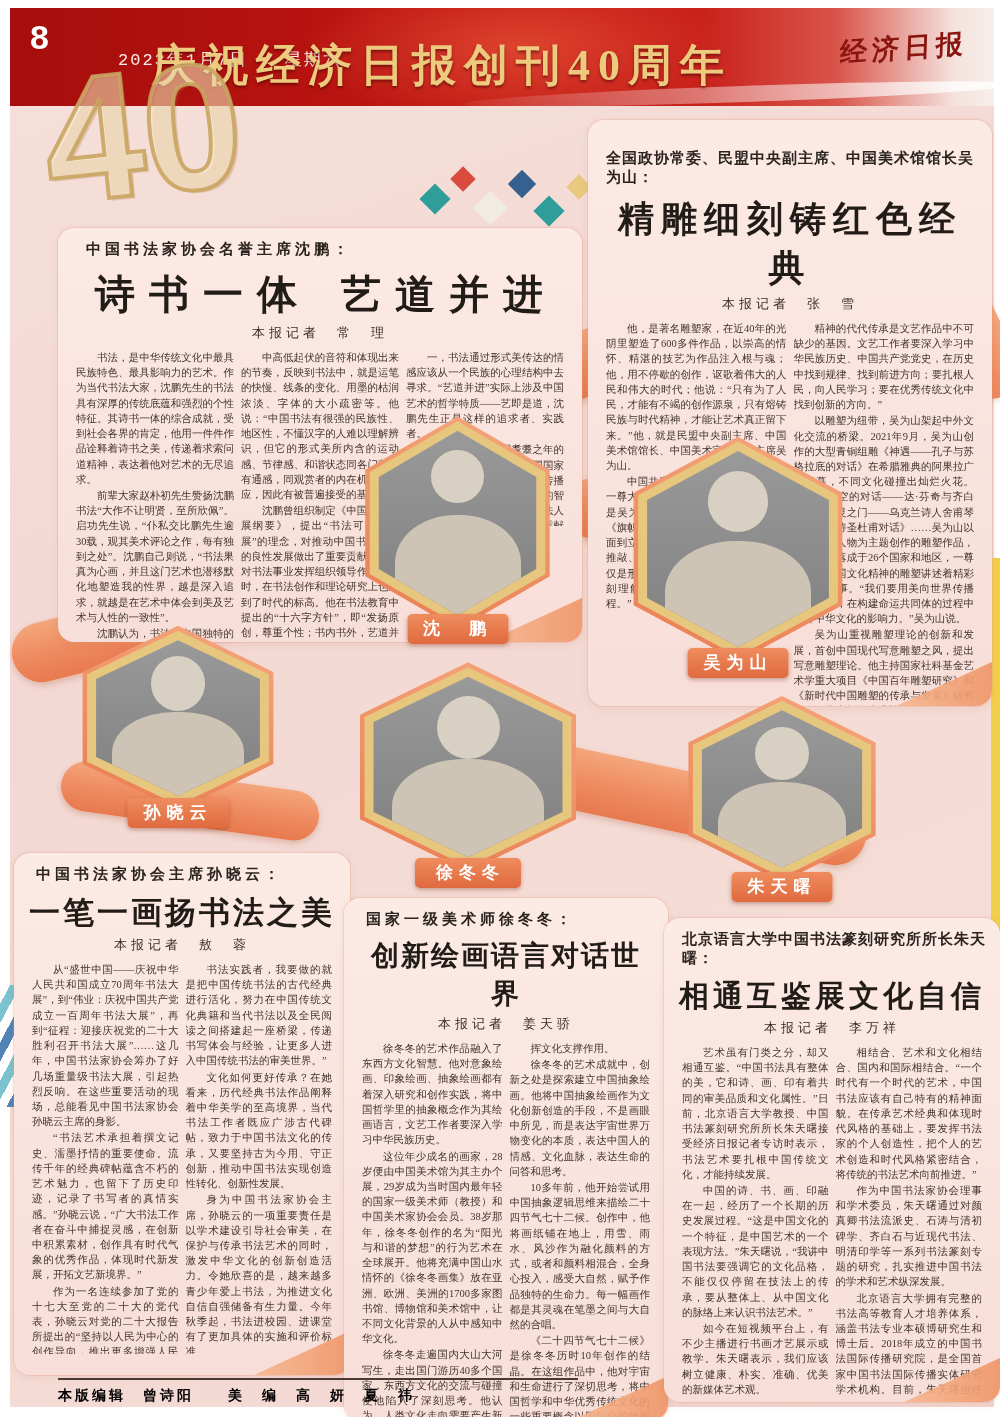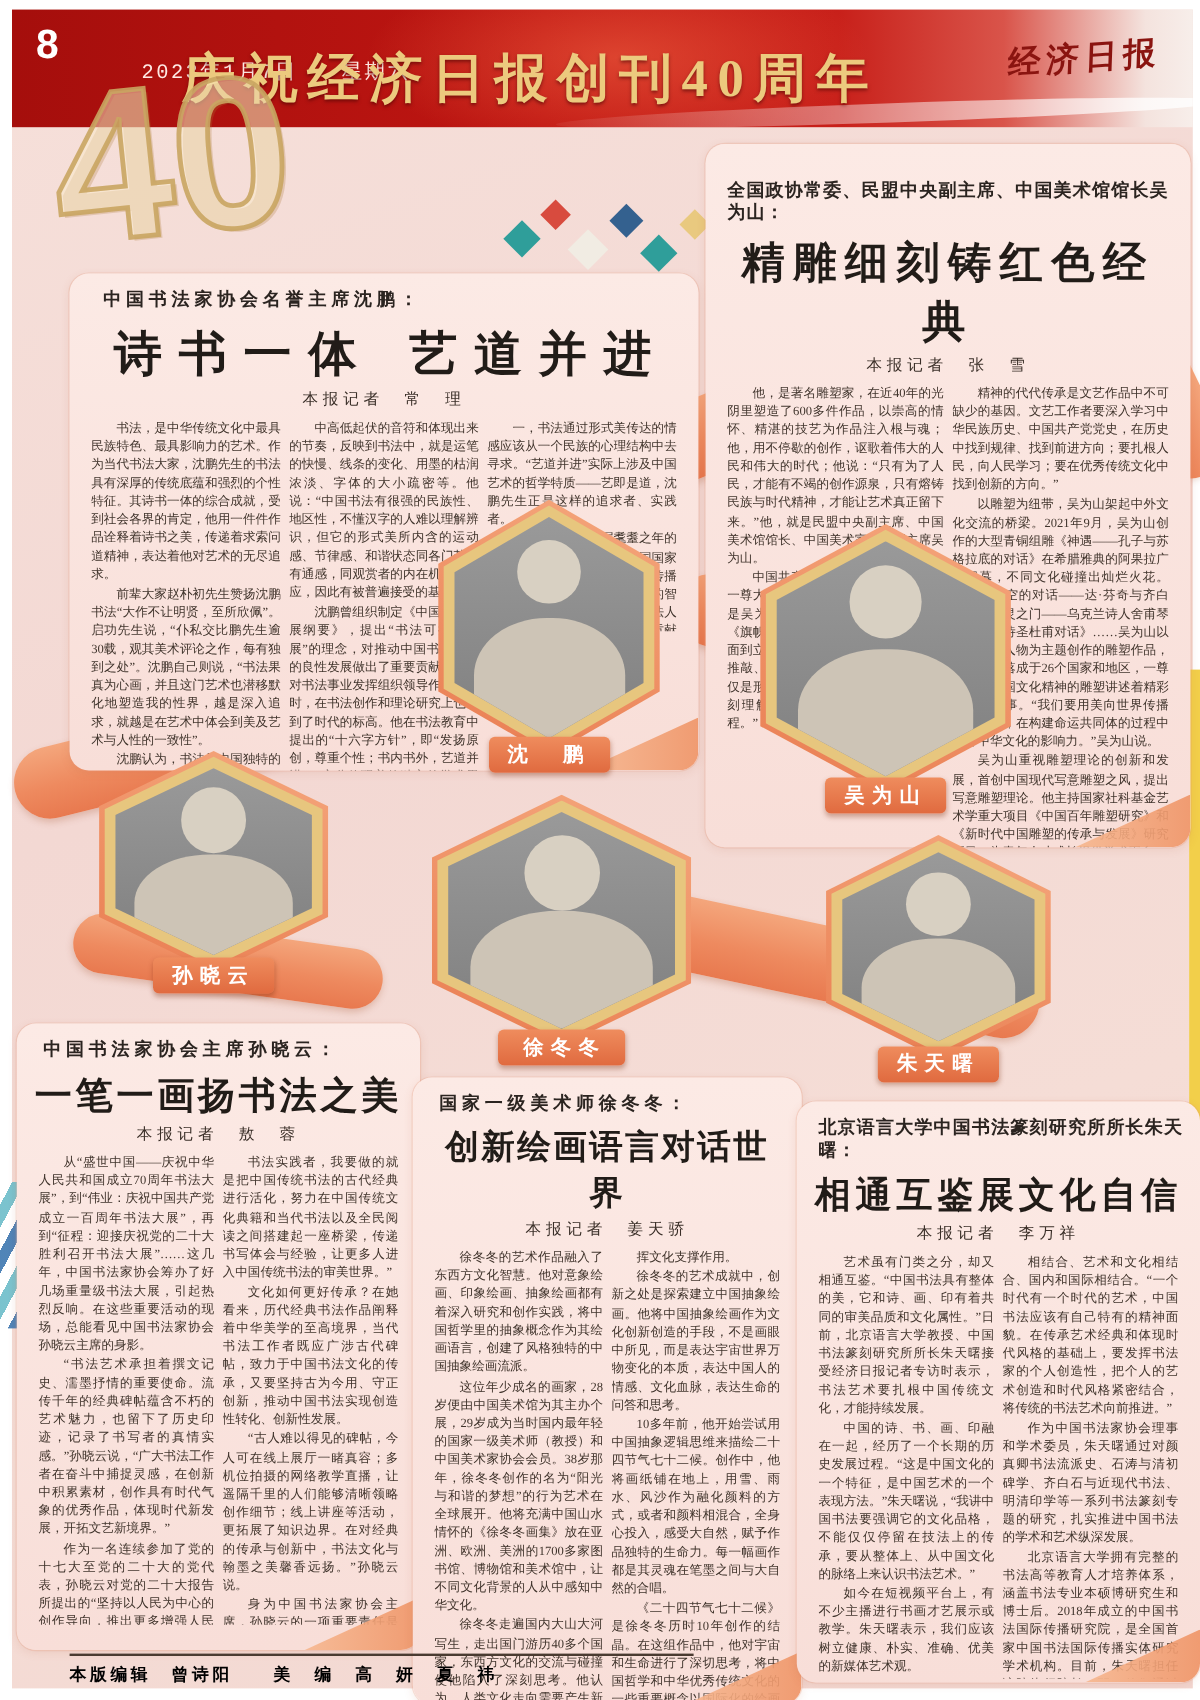--- a/index.html
+++ b/index.html
@@ -180,33 +180,32 @@
     <div class="byline">本报记者　敖　蓉</div>
     <div class="cols">
       <div class="col" style="height:392px;">
           <p>从“盛世中国——庆祝中华人民共和国成立70周年书法大展”，到“伟业：庆祝中国共产党成立一百周年书法大展”，再到“征程：迎接庆祝党的二十大胜利召开书法大展”……这几年，中国书法家协会筹办了好几场重量级书法大展，引起热烈反响。在这些重要活动的现场，总能看见中国书法家协会孙晓云主席的身影。</p>
           <p>“书法艺术承担着撰文记史、濡墨抒情的重要使命。流传千年的经典碑帖蕴含不朽的艺术魅力，也留下了历史印迹，记录了书写者的真情实感。”孙晓云说，“广大书法工作者在奋斗中捕捉灵感，在创新中积累素材，创作具有时代气象的优秀作品，体现时代新发展，开拓文艺新境界。”</p>
           <p>作为一名连续参加了党的十七大至党的二十大的党代表，孙晓云对党的二十大报告所提出的“坚持以人民为中心的创作导向，推出更多增强人民精神力量的优秀作品”倍感振奋。她说：“当代书法工作者要关注社会需求，为人民提供更多更好的精神食粮。”</p>
         </div>
       <div class="col" style="height:392px;">
           <p>书法实践者，我要做的就是把中国传统书法的古代经典进行活化，努力在中国传统文化典籍和当代书法以及全民阅读之间搭建起一座桥梁，传递书写体会与经验，让更多人进入中国传统书法的审美世界。”</p>
           <p>文化如何更好传承？在她看来，历代经典书法作品阐释着中华美学的至高境界，当代书法工作者既应广涉古代碑帖，致力于中国书法文化的传承，又要坚持古为今用、守正创新，推动中国书法实现创造性转化、创新性发展。</p>
-          <p>“古人难以得见的碑帖，今人可在线上展厅一睹真容；多机位拍摄的网络教学直播，让遥隔千里的人们能够清晰领略创作细节；线上讲座等活动，更拓展了知识边界。在对经典的传承与创新中，书法文化与翰墨之美馨香远扬。”孙晓云说。</p>
           <p>身为中国书法家协会主席，孙晓云的一项重要责任是以学术建设引导社会审美，在保护与传承书法艺术的同时，激发中华文化的创新创造活力。令她欣喜的是，越来越多青少年爱上书法，为推进文化自信自强储备有生力量。今年秋季起，书法进校园、进课堂有了更加具体的实施和评价标准。</p>
         </div>
     </div>
   </section>
 
   <section class="panel" style="left:344px;top:898px;width:324px;height:522px;">
     <div class="kicker" style="padding-left:8px;">国家一级美术师徐冬冬：</div>
     <h1 class="headline" style="font-size:28px;letter-spacing:2px;">创新绘画语言对话世界</h1>
     <div class="byline">本报记者　姜天骄</div>
     <div class="cols">
       <div class="col" style="height:380px;">
-          <p>徐冬冬的艺术作品融入了东西方文化智慧。他对意象绘画、印象绘画、抽象绘画都有着深入研究和创作实践，将中国哲学里的抽象概念作为其绘画语言，创建了风格独特的中国抽象绘画流派。</p>
+          <p>徐冬冬的艺术作品融入了东西方文化智慧。他对意象绘画、印象绘画、抽象绘画都有着深入研究和创作实践，将中国哲学里的抽象概念作为其绘画语言，文艺工作者要深入学习中华民族历史。</p>
           <p>这位年少成名的画家，28岁便由中国美术馆为其主办个展，29岁成为当时国内最年轻的国家一级美术师（教授）和中国美术家协会会员。38岁那年，徐冬冬创作的名为“阳光与和谐的梦想”的行为艺术在全球展开。他将充满中国山水情怀的《徐冬冬画集》放在亚洲、欧洲、美洲的1700多家图书馆、博物馆和美术馆中，让不同文化背景的人从中感知中华文化。</p>
           <p>徐冬冬走遍国内大山大河写生，走出国门游历40多个国家，东西方文化的交流与碰撞使他陷入了深刻思考。他认为，人类文化走向需要产生新型文化，这种新型文化来自于中国优秀文化与先进西方文化的会通。中国在融入世界格局中形成的新型文化，应成为全人类优秀文化中的杰出代表。他静心研究如何将西方文化的抽象逻辑思维中国化，并努力在中国传统文化中寻找中国文化自有的抽象逻辑思维。他希望，建立在中华文化自有的宇宙观、世界观、人生观、价值观基础之上的中国式抽象逻辑思维及其文化体系，能为中国科技、中国经济的创造力、引领力发</p>
         </div>
       <div class="col" style="height:380px;">
           <p>挥文化支撑作用。</p>
           <p>徐冬冬的艺术成就中，创新之处是探索建立中国抽象绘画。他将中国抽象绘画作为文化创新创造的手段，不是画眼中所见，而是表达宇宙世界万物变化的本质，表达中国人的情感、文化血脉，表达生命的问答和思考。</p>
           <p>10多年前，他开始尝试用中国抽象逻辑思维来描绘二十四节气七十二候。创作中，他将画纸铺在地上，用雪、雨水、风沙作为融化颜料的方式，或者和颜料相混合，全身心投入，感受大自然，赋予作品独特的生命力。每一幅画作都是其灵魂在笔墨之间与大自然的合唱。</p>
           <p>《二十四节气七十二候》是徐冬冬历时10年创作的结晶。在这组作品中，他对宇宙和生命进行了深切思考，将中国哲学和中华优秀传统文化的一些重要概念以国际化的绘画语言表达出来。这套组画的完成，是他坚持探索中国抽象绘画的厚积薄发，标志着他独树一帜的绘画语言的成熟。</p>
         </div>
     </div>

